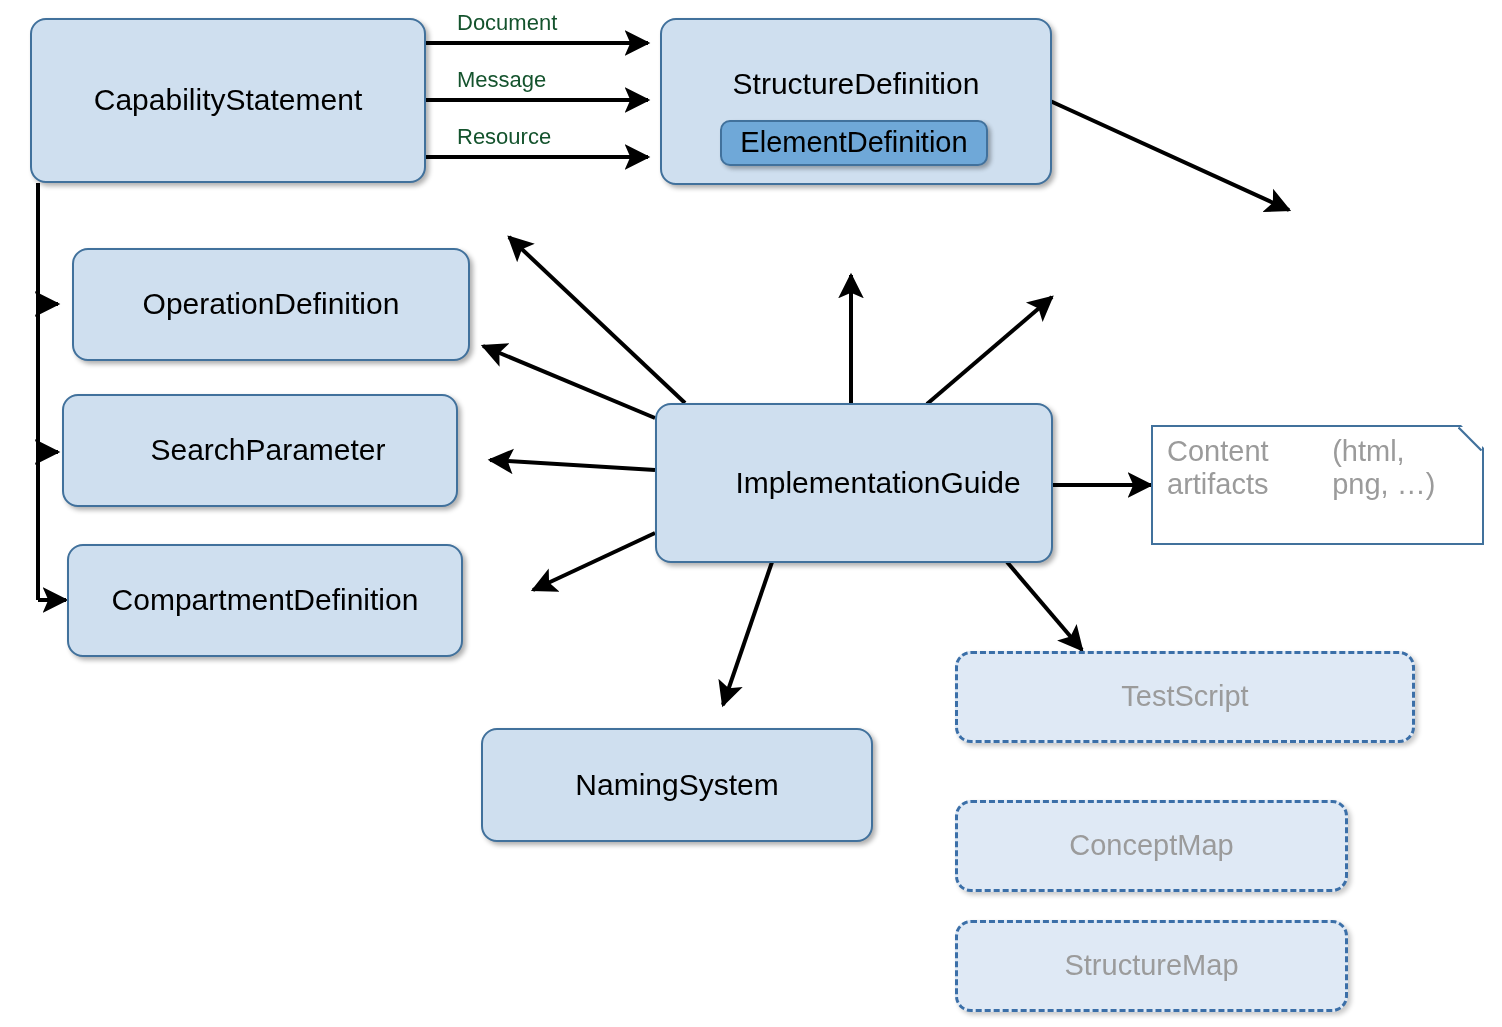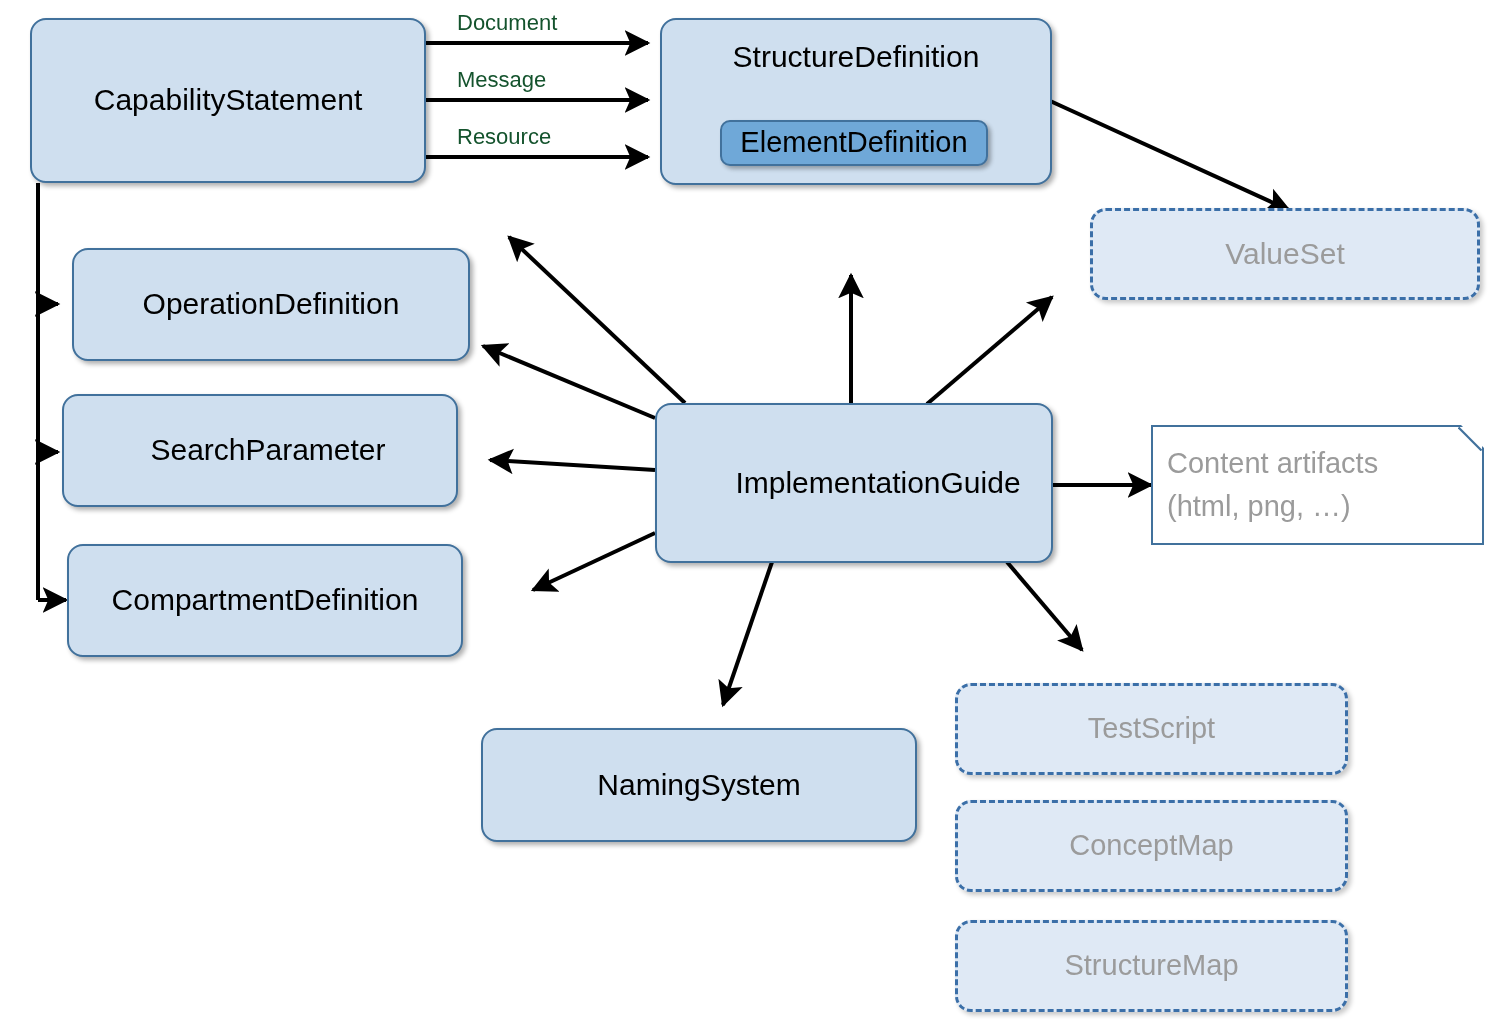--- a/index.html
+++ b/index.html
@@ -125,61 +125,58 @@
     <line x1="927" y1="404" x2="1052" y2="297" stroke="#000" stroke-width="4" marker-end="url(#arrow)"></line>
     <line x1="1053" y1="485" x2="1151" y2="485" stroke="#000" stroke-width="4" marker-end="url(#arrow)"></line>
     <line x1="772" y1="562" x2="723" y2="705" stroke="#000" stroke-width="4" marker-end="url(#arrow)"></line>
     <line x1="1007" y1="562" x2="1082" y2="650" stroke="#000" stroke-width="4" marker-end="url(#arrow)"></line>
   </svg>
 
   <div class="node node-solid fs-30" style="left:30px; top:18px; width:396px; height:165px;">
     <span class="label-text">CapabilityStatement</span>
   </div>
 
-  <div class="node node-solid" style="left:660px; top:18px; width:392px; height:167px; align-items:flex-start; padding-top:20px;">
+  <div class="node node-solid" style="left:660px; top:18px; width:392px; height:167px; align-items:flex-start; padding-top:47px;">
     <span class="label-text fs-30">StructureDefinition</span>
   </div>
 
   <div class="node node-inner fs-29" style="left:720px; top:120px; width:268px; height:46px;">
     <span class="label-text">ElementDefinition</span>
   </div>
 
-  <div class="node node-dashed fs-30" style="left:1090px; top:208px; width:390px; height:92px;">
-    <span class="label-text">ValueSet</span>
-  </div>
 
   <div class="node node-solid fs-30" style="left:72px; top:248px; width:398px; height:113px;">
     <span class="label-text">OperationDefinition</span>
   </div>
 
   <div class="node node-solid fs-30" style="left:62px; top:394px; width:396px; height:113px;padding-left:16px;">
     <span class="label-text">SearchParameter</span>
   </div>
 
   <div class="node node-solid fs-30" style="left:67px; top:544px; width:396px; height:113px;">
     <span class="label-text">CompartmentDefinition</span>
   </div>
 
   <div class="node node-solid fs-30" style="left:655px; top:403px; width:398px; height:160px;padding-left:48px;">
     <span class="label-text">ImplementationGuide</span>
   </div>
 
-  <div class="node node-note fs-29" style="left:1151px; top:425px; width:333px; height:120px; flex-direction:column; justify-content:center; align-items:flex-start;gap:9px;">
+  <div class="node node-note fs-29" style="left:1151px; top:425px; width:333px; height:120px; flex-direction:row; justify-content:center; align-items:flex-start;gap:9px;">
     <span>Content artifacts</span>
     <span>(html, png, …)</span>
     <svg class="note-fold" viewBox="0 0 24 24">
       <path d="M 0.5 0.5 L 23.5 23.5" stroke="#41719c" stroke-width="2.2" fill="none"></path>
     </svg>
   </div>
 
-  <div class="node node-solid fs-30" style="left:481px; top:728px; width:436px; height:114px;">
+  <div class="node node-solid fs-30" style="left:481px; top:728px; width:392px; height:114px;">
     <span class="label-text">NamingSystem</span>
   </div>
 
-  <div class="node node-dashed fs-29" style="left:955px; top:683px; width:393px; height:92px;">
+  <div class="node node-dashed fs-29" style="left:955px; top:651px; width:460px; height:92px;">
     <span class="label-text">TestScript</span>
   </div>
 
   <div class="node node-dashed fs-29" style="left:955px; top:800px; width:393px; height:92px;">
     <span class="label-text">ConceptMap</span>
   </div>
 
   <div class="node node-dashed fs-29" style="left:955px; top:920px; width:393px; height:92px;">
     <span class="label-text">StructureMap</span>
   </div>

